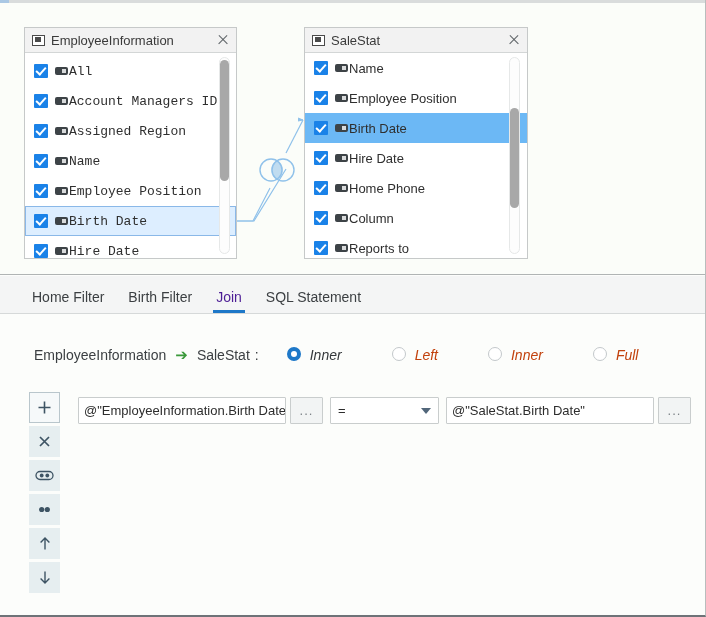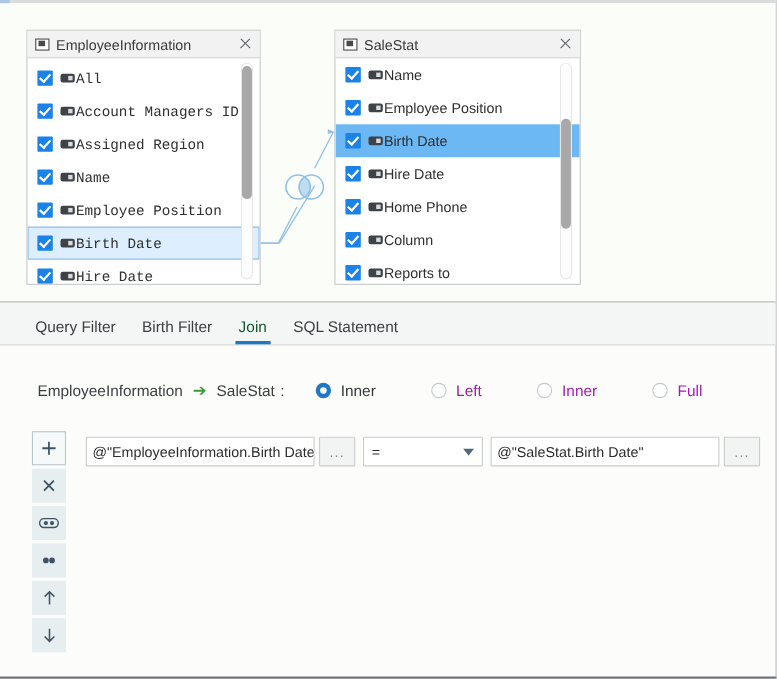--- a/index.html
+++ b/index.html
@@ -207,21 +207,21 @@
     padding-left: 20px;
   }
   .tab {
     position: relative;
     padding: 0 12px 9px 12px;
     font-size: 14px;
     color: #3b3f42;
     cursor: pointer;
     line-height: 1;
   }
-  .tab.active { color: #14532d; }
+  .tab.active { color: #4c1d95; }
   .tab.active::after {
     content: "";
     position: absolute;
     left: 9px; right: 9px; bottom: 0;
     height: 3px;
     background: #1e78c8;
   }
 
   
   .jointype {
@@ -240,41 +240,42 @@
     color: #3b9a3b;
     margin: 0 9px;
     font-size: 15px;
     position: relative;
     top: 0px;
   }
   .jt-colon { margin-left: 5px; }
   .radio-group { display: flex; align-items: center; margin-left: 28px; }
   .radio-opt {
     display: flex;
-    align-items: center;
+    align-items: flex-start;
     margin-right: 50px;
     cursor: pointer;
     white-space: nowrap;
+    font-style: italic;
   }
   .radio-opt:last-child { margin-right: 0; }
   .rdo {
     width: 14px; height: 14px;
     border-radius: 50%;
     border: 1.5px solid #c3c8cb;
     background: #ffffff;
     box-sizing: border-box;
     margin-right: 9px;
     flex: 0 0 auto;
   }
   .radio-opt.checked .rdo {
     border: 4px solid #1e78c8;
     background: #ffffff;
   }
   .radio-opt.checked .rdo-label { color: #2a2e31; }
-  .rdo-label { font-size: 14px; color: #a21caf; }
+  .rdo-label { font-size: 14px; color: #c2410c; }
   .radio-opt.checked .rdo-label { color: #34383b; }
 
   
   .sidebtns {
     position: absolute;
     left: 29px; top: 392px;
     width: 31px;
   }
   .sbtn {
     width: 31px; height: 31px;
@@ -472,21 +473,21 @@
         </div>
       </div>
       <div class="vscroll">
         <div class="vthumb"></div>
       </div>
     </div>
   </div>
 </div>
 
 <div class="tabbar">
-  <div class="tab">Query Filter</div>
+  <div class="tab">Home Filter</div>
   <div class="tab">Birth Filter</div>
   <div class="tab active">Join</div>
   <div class="tab">SQL Statement</div>
 </div>
 
 <div class="jointype">
   <span class="jt-src">EmployeeInformation</span>
   <span class="jt-arrow">➔</span>
   <span class="jt-dst">SaleStat</span>
   <span class="jt-colon">:</span>

